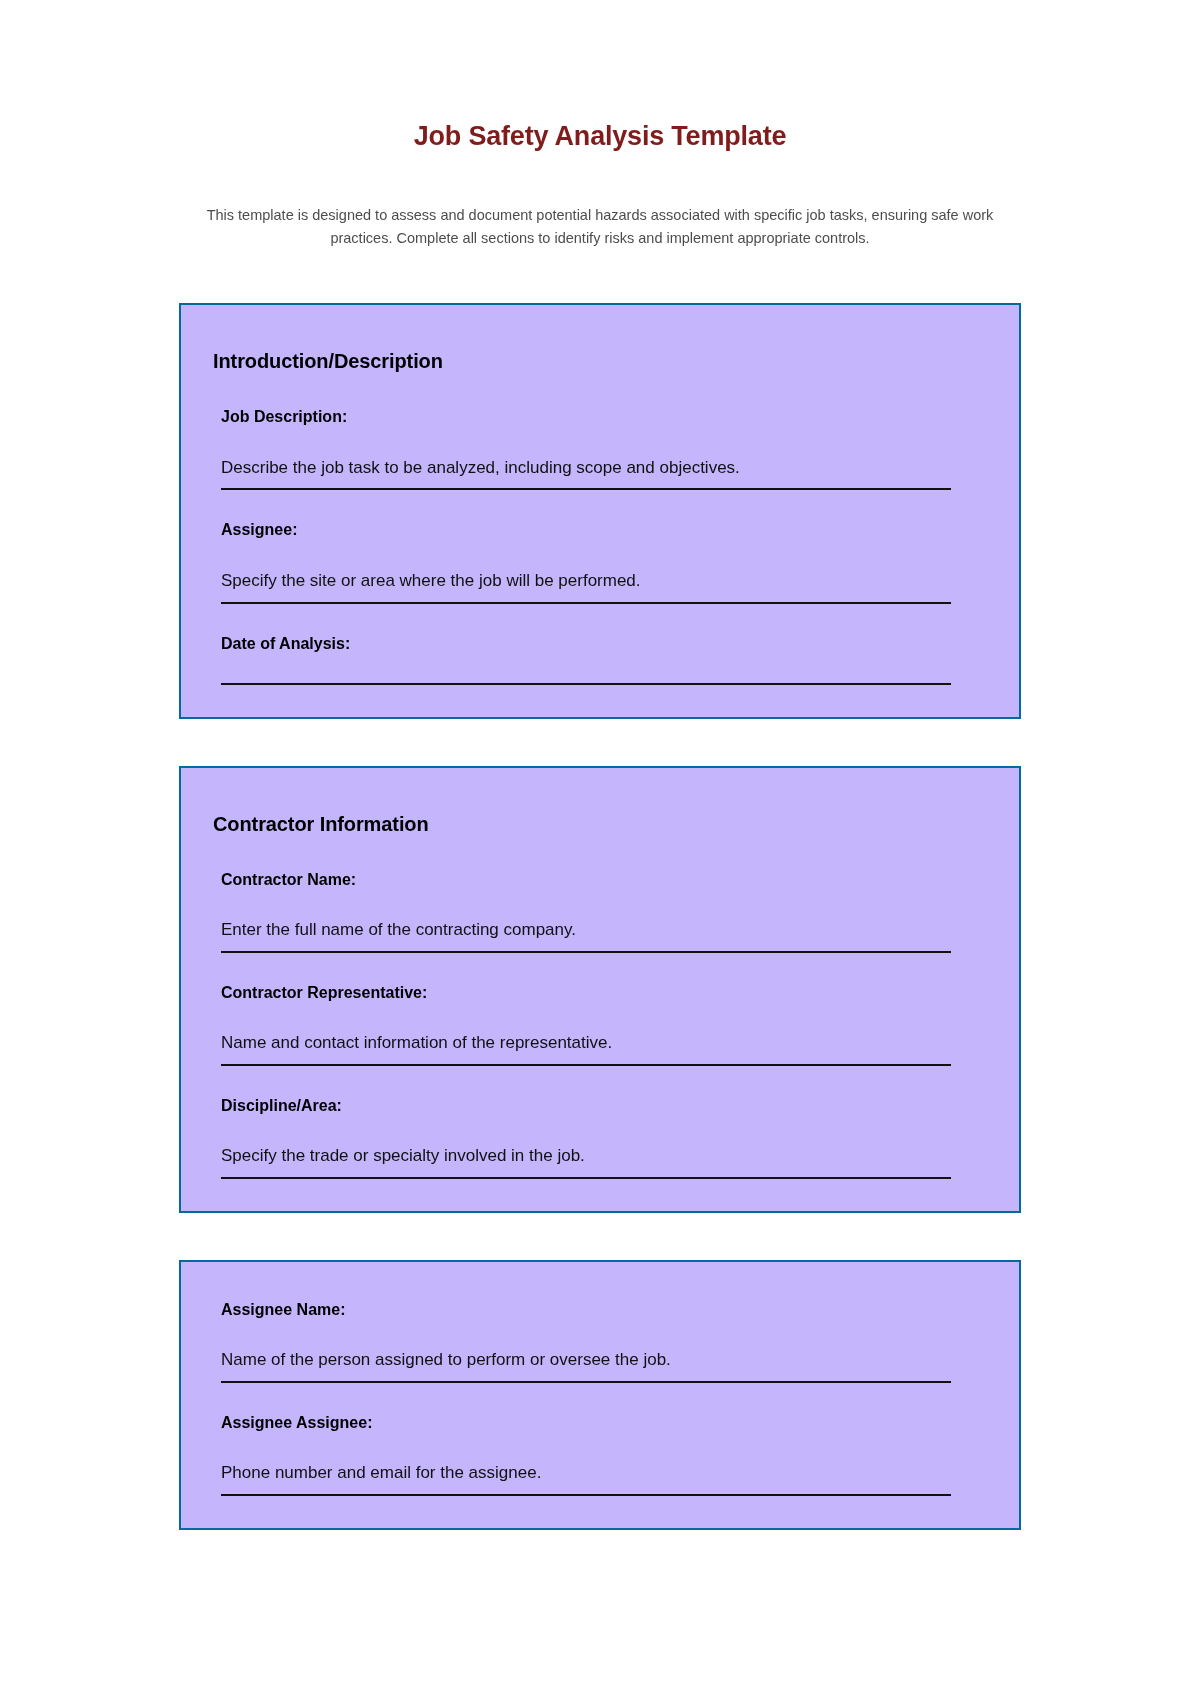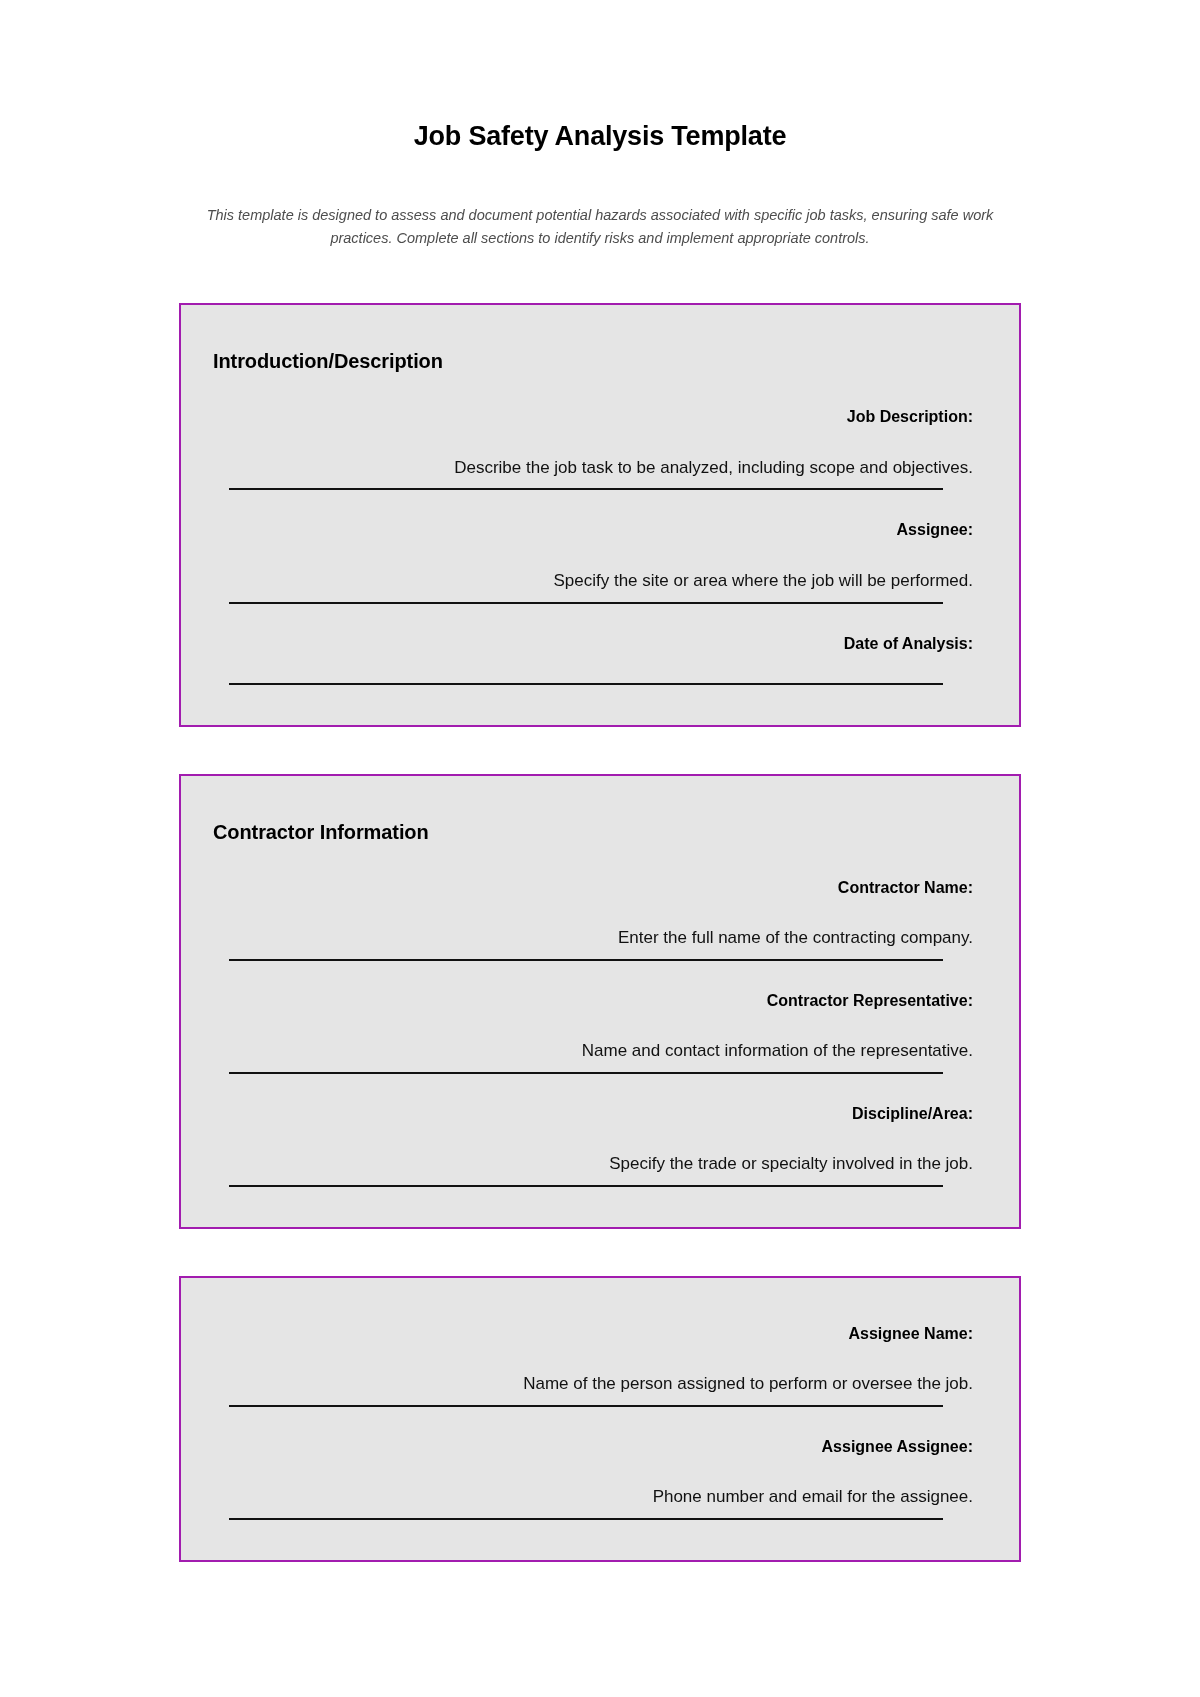--- a/index.html
+++ b/index.html
@@ -22,60 +22,58 @@
     width: 842px;
     margin: 0 auto;
     padding-top: 120px;
     box-sizing: content-box;
   }
 
   
   .doc-title {
     font-size: 27px;
     font-weight: bold;
-    color: #000000;
+    color: #7f1d1d;
     text-align: center;
     letter-spacing: -0.2px;
     margin: 0 0 52px 0;
     line-height: 1.2;
   }
 
   .doc-subtitle {
     font-size: 14.5px;
     color: #4d4d4d;
     text-align: center;
     line-height: 1.55;
     margin: 0 auto 54px auto;
     max-width: 830px;
     padding: 0 6px;
     box-sizing: border-box;
-    font-style: italic;
   }
 
   
   .card {
-    border: 2px solid #a21caf;
-    background: #e5e5e5;
+    border: 2px solid #0369a1;
+    background: #c4b5fd;
     box-sizing: border-box;
     padding: 30px 30px 24px 32px;
     margin-bottom: 47px;
   }
 
   .card-title {
     font-size: 20px;
     font-weight: bold;
     color: #000000;
     margin: 14px 0 34px 0;
     line-height: 1.2;
     letter-spacing: -0.1px;
   }
 
   .field {
-    margin: 16px;
-    text-align: right;
+    margin: 8px;
   }
 
   .field-label {
     font-size: 16px;
     font-weight: bold;
     color: #000000;
     margin: 0 0 30px 0;
     line-height: 1.2;
   }
 

